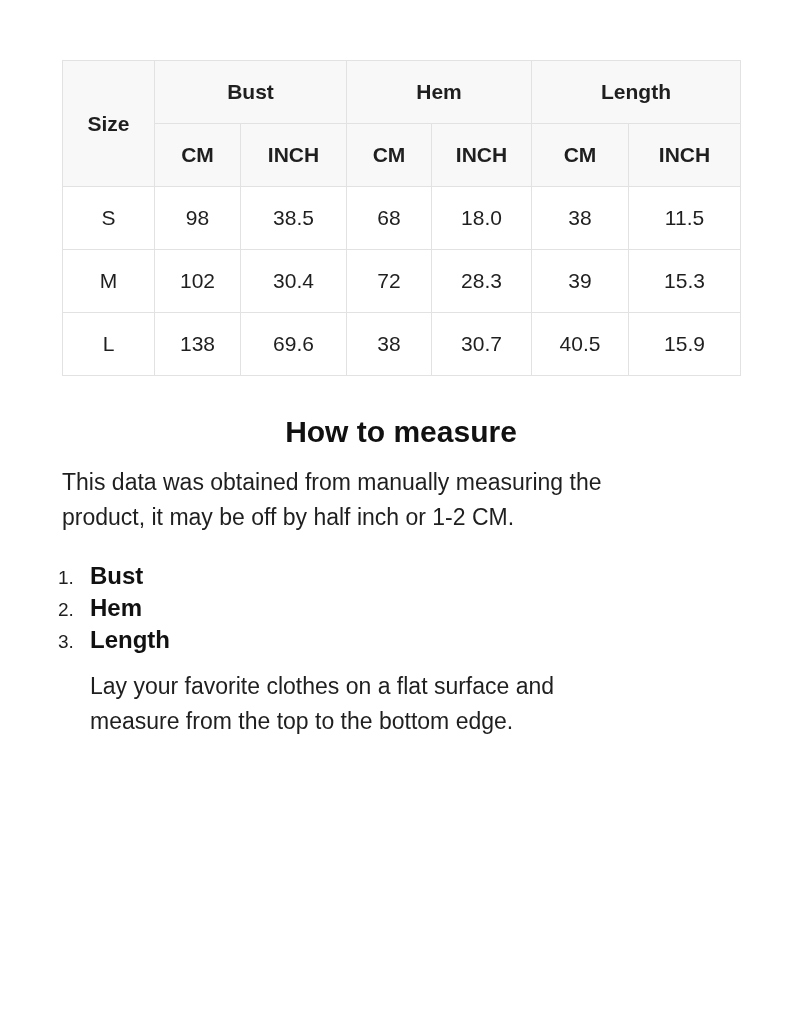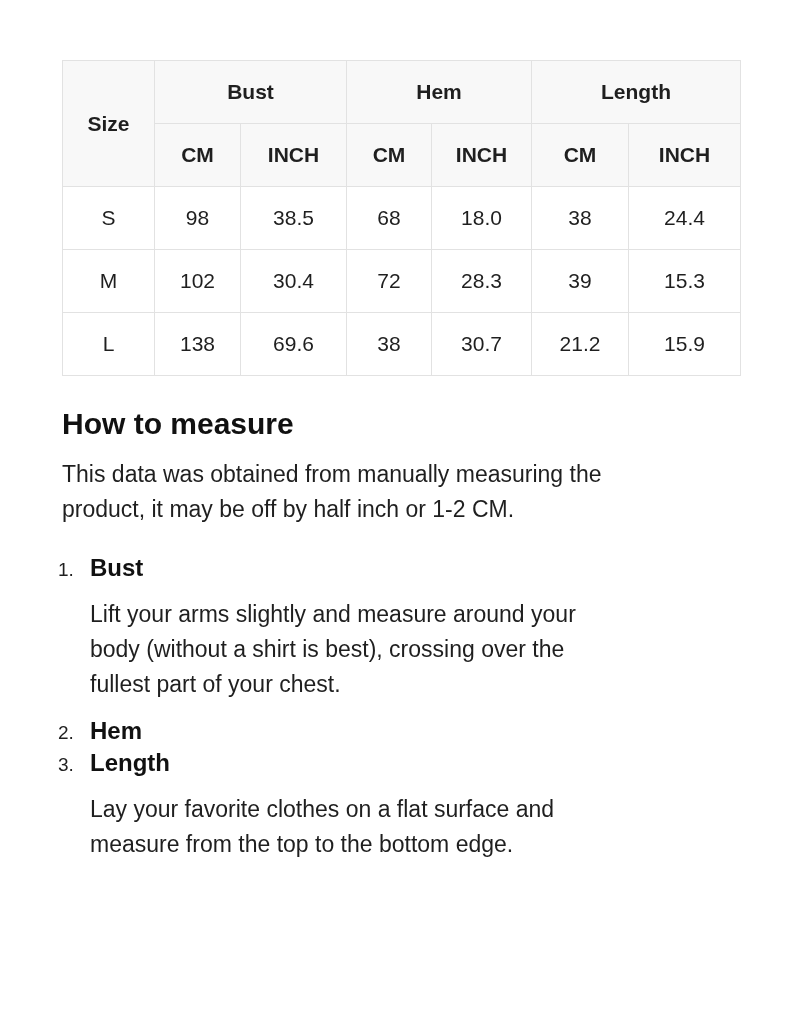--- a/index.html
+++ b/index.html
@@ -50,21 +50,22 @@
   col.c-hem-inch { width: 100px; }
   col.c-len-cm { width: 97px; }
   col.c-len-inch { width: 112px; }
 
   
   h2.measure-heading {
     font-size: 30px;
     line-height: 32px;
     font-weight: bold;
     color: #111111;
-    margin: 32px 0 17px 0;
+    margin: 40px 0 17px 0;
+    text-align: center;
   }
   p.intro {
     font-size: 23px;
     line-height: 35px;
     margin: 14px 0 26px 0;
     white-space: pre-line;
   }
   .steps {
     margin-left: -4px;
   }
@@ -131,57 +132,54 @@
       </tr>
     </thead>
     <tbody>
       <tr>
         <td>S</td>
         <td>98</td>
         <td>38.5</td>
         <td>68</td>
         <td>18.0</td>
         <td>38</td>
-        <td>24.4</td>
+        <td>11.5</td>
       </tr>
       <tr>
         <td>M</td>
         <td>102</td>
         <td>30.4</td>
         <td>72</td>
         <td>28.3</td>
         <td>39</td>
         <td>15.3</td>
       </tr>
       <tr>
         <td>L</td>
         <td>138</td>
         <td>69.6</td>
         <td>38</td>
         <td>30.7</td>
-        <td>21.2</td>
+        <td>40.5</td>
         <td>15.9</td>
       </tr>
     </tbody>
   </table>
 
   <h2 class="measure-heading">How to measure</h2>
 
   <p class="intro">This data was obtained from manually measuring the
 product, it may be off by half inch or 1-2 CM.</p>
 
   <div class="steps">
 
     <div class="step">
       <span class="step-num">1.</span>
       <div class="step-body">
         <h3 class="step-title">Bust</h3>
-        <p class="step-desc">Lift your arms slightly and measure around your
-body (without a shirt is best), crossing over the
-fullest part of your chest.</p>
       </div>
     </div>
 
     <div class="step">
       <span class="step-num">2.</span>
       <div class="step-body">
         <h3 class="step-title">Hem</h3>
       </div>
     </div>
 

